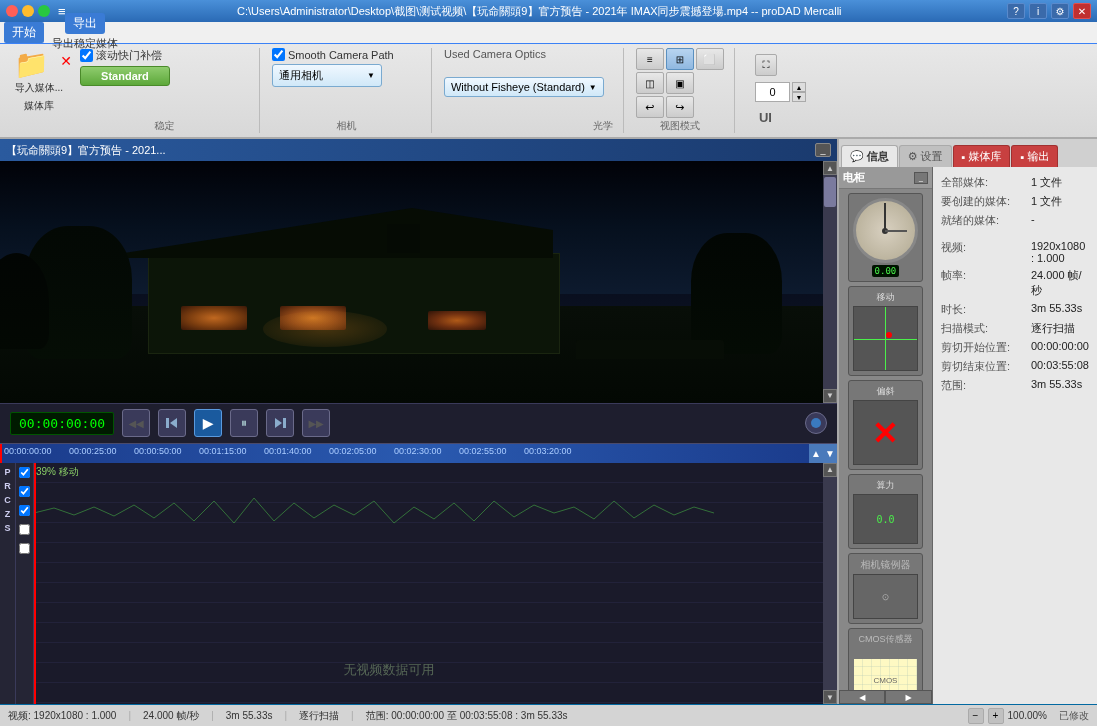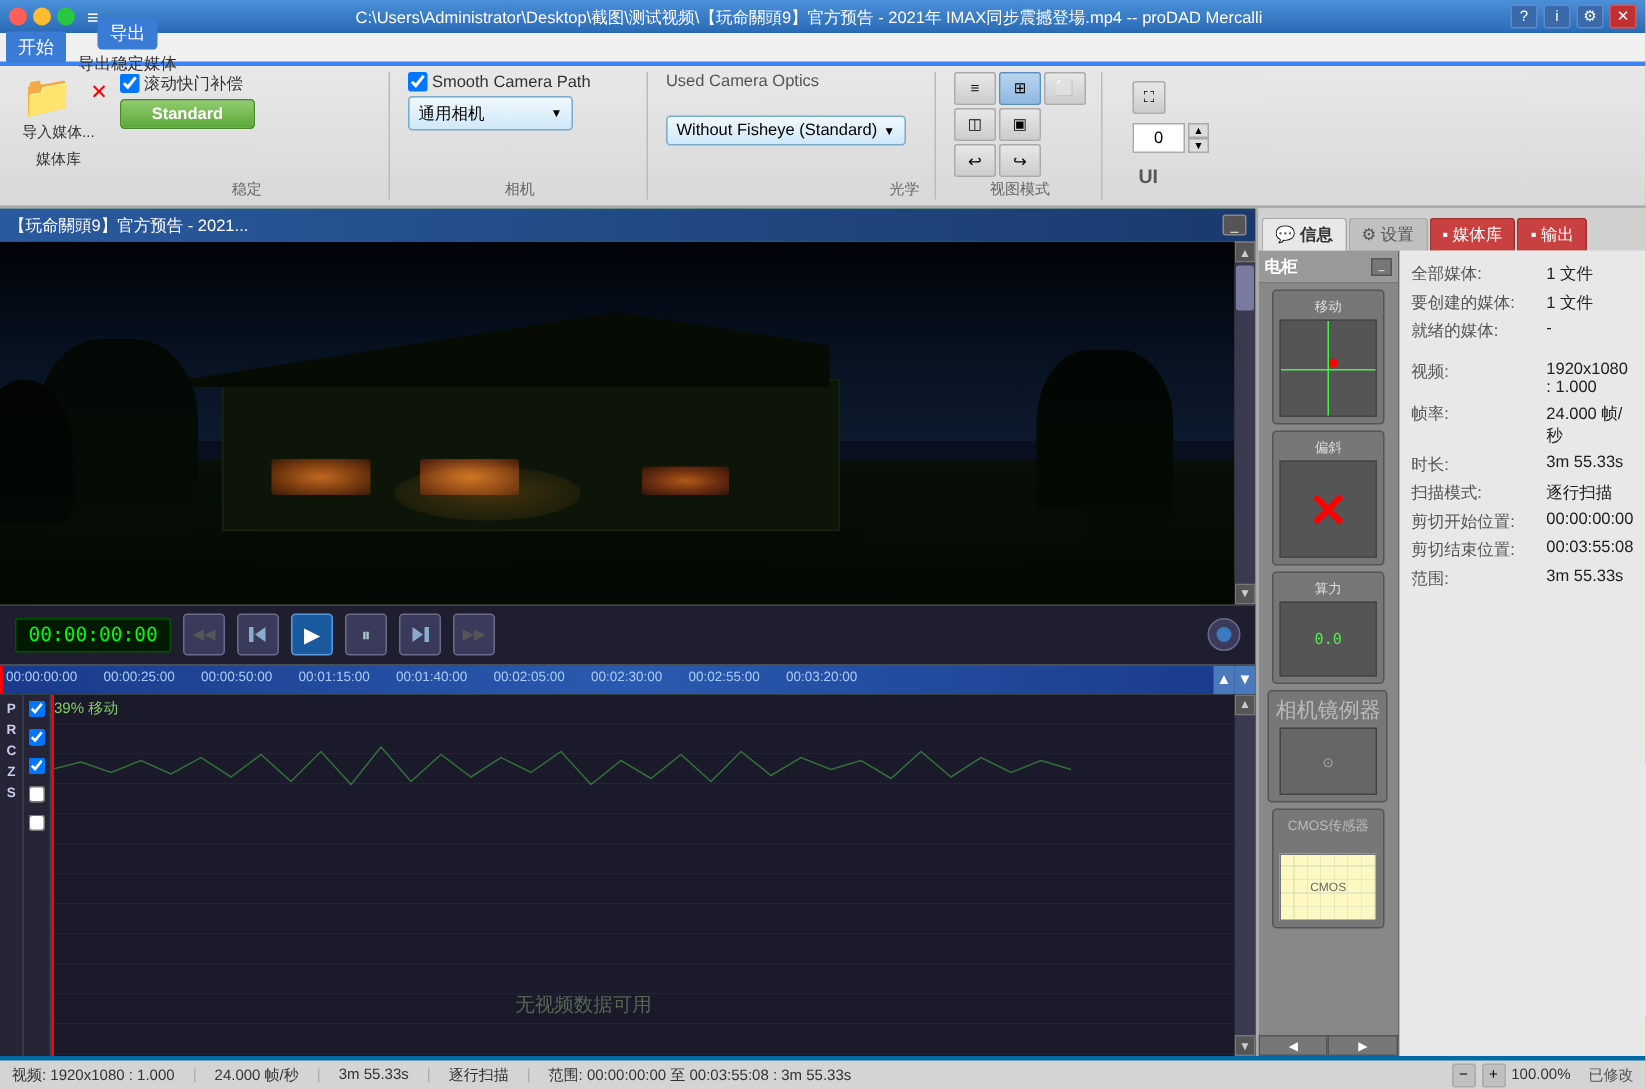--- a/index.html
+++ b/index.html
@@ -8,21 +8,21 @@
     
     .title-bar { height: 22px; background: linear-gradient(to bottom, #4a90d9, #2a6ab5); display: flex; align-items: center; padding: 0 6px; }
     .title-bar-controls { display: flex; gap: 4px; margin-right: 8px; }
     .tb-btn { width: 12px; height: 12px; border-radius: 50%; border: none; cursor: pointer; }
     .tb-close { background: #ff5f57; }
     .tb-min { background: #febc2e; }
     .tb-max { background: #28c840; }
     .title-bar-title { color: white; font-size: 11px; flex: 1; text-align: center; white-space: nowrap; overflow: hidden; text-overflow: ellipsis; }
 
     
-    .menu-bar { height: 22px; background: #f0f0f0; display: flex; align-items: center; padding: 0 4px; border-bottom: 3px solid #3b82f6; }
+    .menu-bar { height: 22px; background: #f0f0f0; display: flex; align-items: center; padding: 0 4px; border-bottom: 1px solid #3b82f6; }
     .menu-item { padding: 2px 8px; font-size: 12px; cursor: pointer; color: #333; }
     .menu-item.active { background: #3a7bd5; color: white; border-radius: 2px; }
     .menu-item-export { background: #3a7bd5; color: white; padding: 2px 8px; border-radius: 3px; }
 
     
     .ribbon { height: 95px; background: linear-gradient(to bottom, #e8e8e8, #d8d8d8); border-bottom: 2px solid #aaa; display: flex; padding: 4px 6px; gap: 8px; }
     .ribbon-row { display: flex; align-items: center; gap: 4px; }
     .checkbox-label { display: flex; align-items: center; gap: 3px; font-size: 11px; color: #333; }
     .checkbox-label input { margin: 0; }
     .ribbon-btn { background: linear-gradient(to bottom, #f5f5f5, #ddd); border: 1px solid #aaa; border-radius: 3px; padding: 3px 8px; font-size: 11px; cursor: pointer; color: #333; min-width: 60px; text-align: center; }
@@ -103,21 +103,21 @@
     .cmos-grid { position: absolute; top: 0; left: 0; right: 0; bottom: 0; background: repeating-linear-gradient(90deg, transparent, transparent 8px, rgba(180,200,180,0.3) 8px, rgba(180,200,180,0.3) 9px), repeating-linear-gradient(0deg, transparent, transparent 8px, rgba(180,200,180,0.3) 8px, rgba(180,200,180,0.3) 9px); }
 
     
     .info-panel { flex: 1; background: #e8e8e8; display: flex; flex-direction: column; padding: 8px; overflow-y: auto; }
     .info-row { display: flex; margin-bottom: 4px; }
     .info-label { color: #555; font-size: 11px; min-width: 90px; flex-shrink: 0; }
     .info-value { color: #222; font-size: 11px; flex: 1; }
     .info-separator { height: 8px; }
 
     
-    .status-bar { height: 22px; background: #d4d4d4; border-top: 3px solid #0369a1; display: flex; align-items: center; padding: 0 8px; gap: 12px; font-size: 10px; color: #333; }
+    .status-bar { height: 22px; background: #d4d4d4; border-top: 1px solid #0369a1; display: flex; align-items: center; padding: 0 8px; gap: 12px; font-size: 10px; color: #333; }
     .status-item { white-space: nowrap; }
     .status-sep { color: #aaa; }
     .zoom-control { margin-left: auto; display: flex; align-items: center; gap: 4px; }
     .zoom-btn { width: 16px; height: 16px; background: #c0c0c0; border: 1px solid #aaa; cursor: pointer; display: flex; align-items: center; justify-content: center; font-size: 10px; border-radius: 2px; }
     .zoom-value { font-size: 10px; color: #333; min-width: 35px; text-align: right; }
     .modified-badge { color: #555; }
   </style>
 </head>
 <body>
 
@@ -392,20 +392,28 @@
     <div style="display:flex;flex:1;overflow:hidden;">
 
       <div style="width:95px;background:#888;border-right:1px solid #666;display:flex;flex-direction:column;">
         <div style="height:22px;background:#999;display:flex;align-items:center;justify-content:space-between;padding:0 4px;border-bottom:1px solid #777;">
           <span style="color:white;font-size:11px;font-weight:bold;">电柜</span>
           <button style="width:14px;height:12px;background:#777;border:1px solid #555;cursor:pointer;font-size:7px;color:white;">_</button>
         </div>
 
         <div style="flex:1;display:flex;flex-direction:column;align-items:center;gap:4px;padding:4px;overflow-y:auto;background:#888;">
 
+          <div class="elec-widget">
+            <div class="clock-face">
+              <div class="clock-line"></div>
+              <div class="clock-line2"></div>
+              <div class="clock-center"></div>
+            </div>
+            <div class="clock-value">0.00</div>
+          </div>
 
           <div class="elec-widget">
             <div style="color:#ddd;font-size:9px;margin-bottom:2px;">移动</div>
             <div class="movement-widget">
               <div class="crosshair-h"></div>
               <div class="crosshair-v"></div>
               <div class="crosshair-dot" style="top:calc(50% - 3px);left:calc(50% - 3px);transform:translate(4px,-4px);"></div>
             </div>
           </div>
 
@@ -417,21 +425,21 @@
           </div>
 
           <div class="elec-widget">
             <div style="color:#ddd;font-size:9px;margin-bottom:2px;">算力</div>
             <div class="power-widget">
               <span class="power-value">0.0</span>
             </div>
           </div>
 
           <div class="elec-widget">
-            <div style="color:#bbb;font-size:14px;text-align:center;margin-bottom:2px;">相机镜例器</div>
+            <div style="color:#bbb;font-size:10px;text-align:center;margin-bottom:2px;">相机镜例器</div>
             <div class="small-cam">
               <span style="color:#aaa;font-size:9px;">⊙</span>
             </div>
           </div>
 
           <div class="elec-widget">
             <div style="color:#bbb;font-size:9px;text-align:center;margin-bottom:12px;">CMOS传感器</div>
             <div class="cmos-widget">
               <div class="cmos-grid"></div>
               <span style="color:#666;font-size:8px;z-index:1;">CMOS</span>

